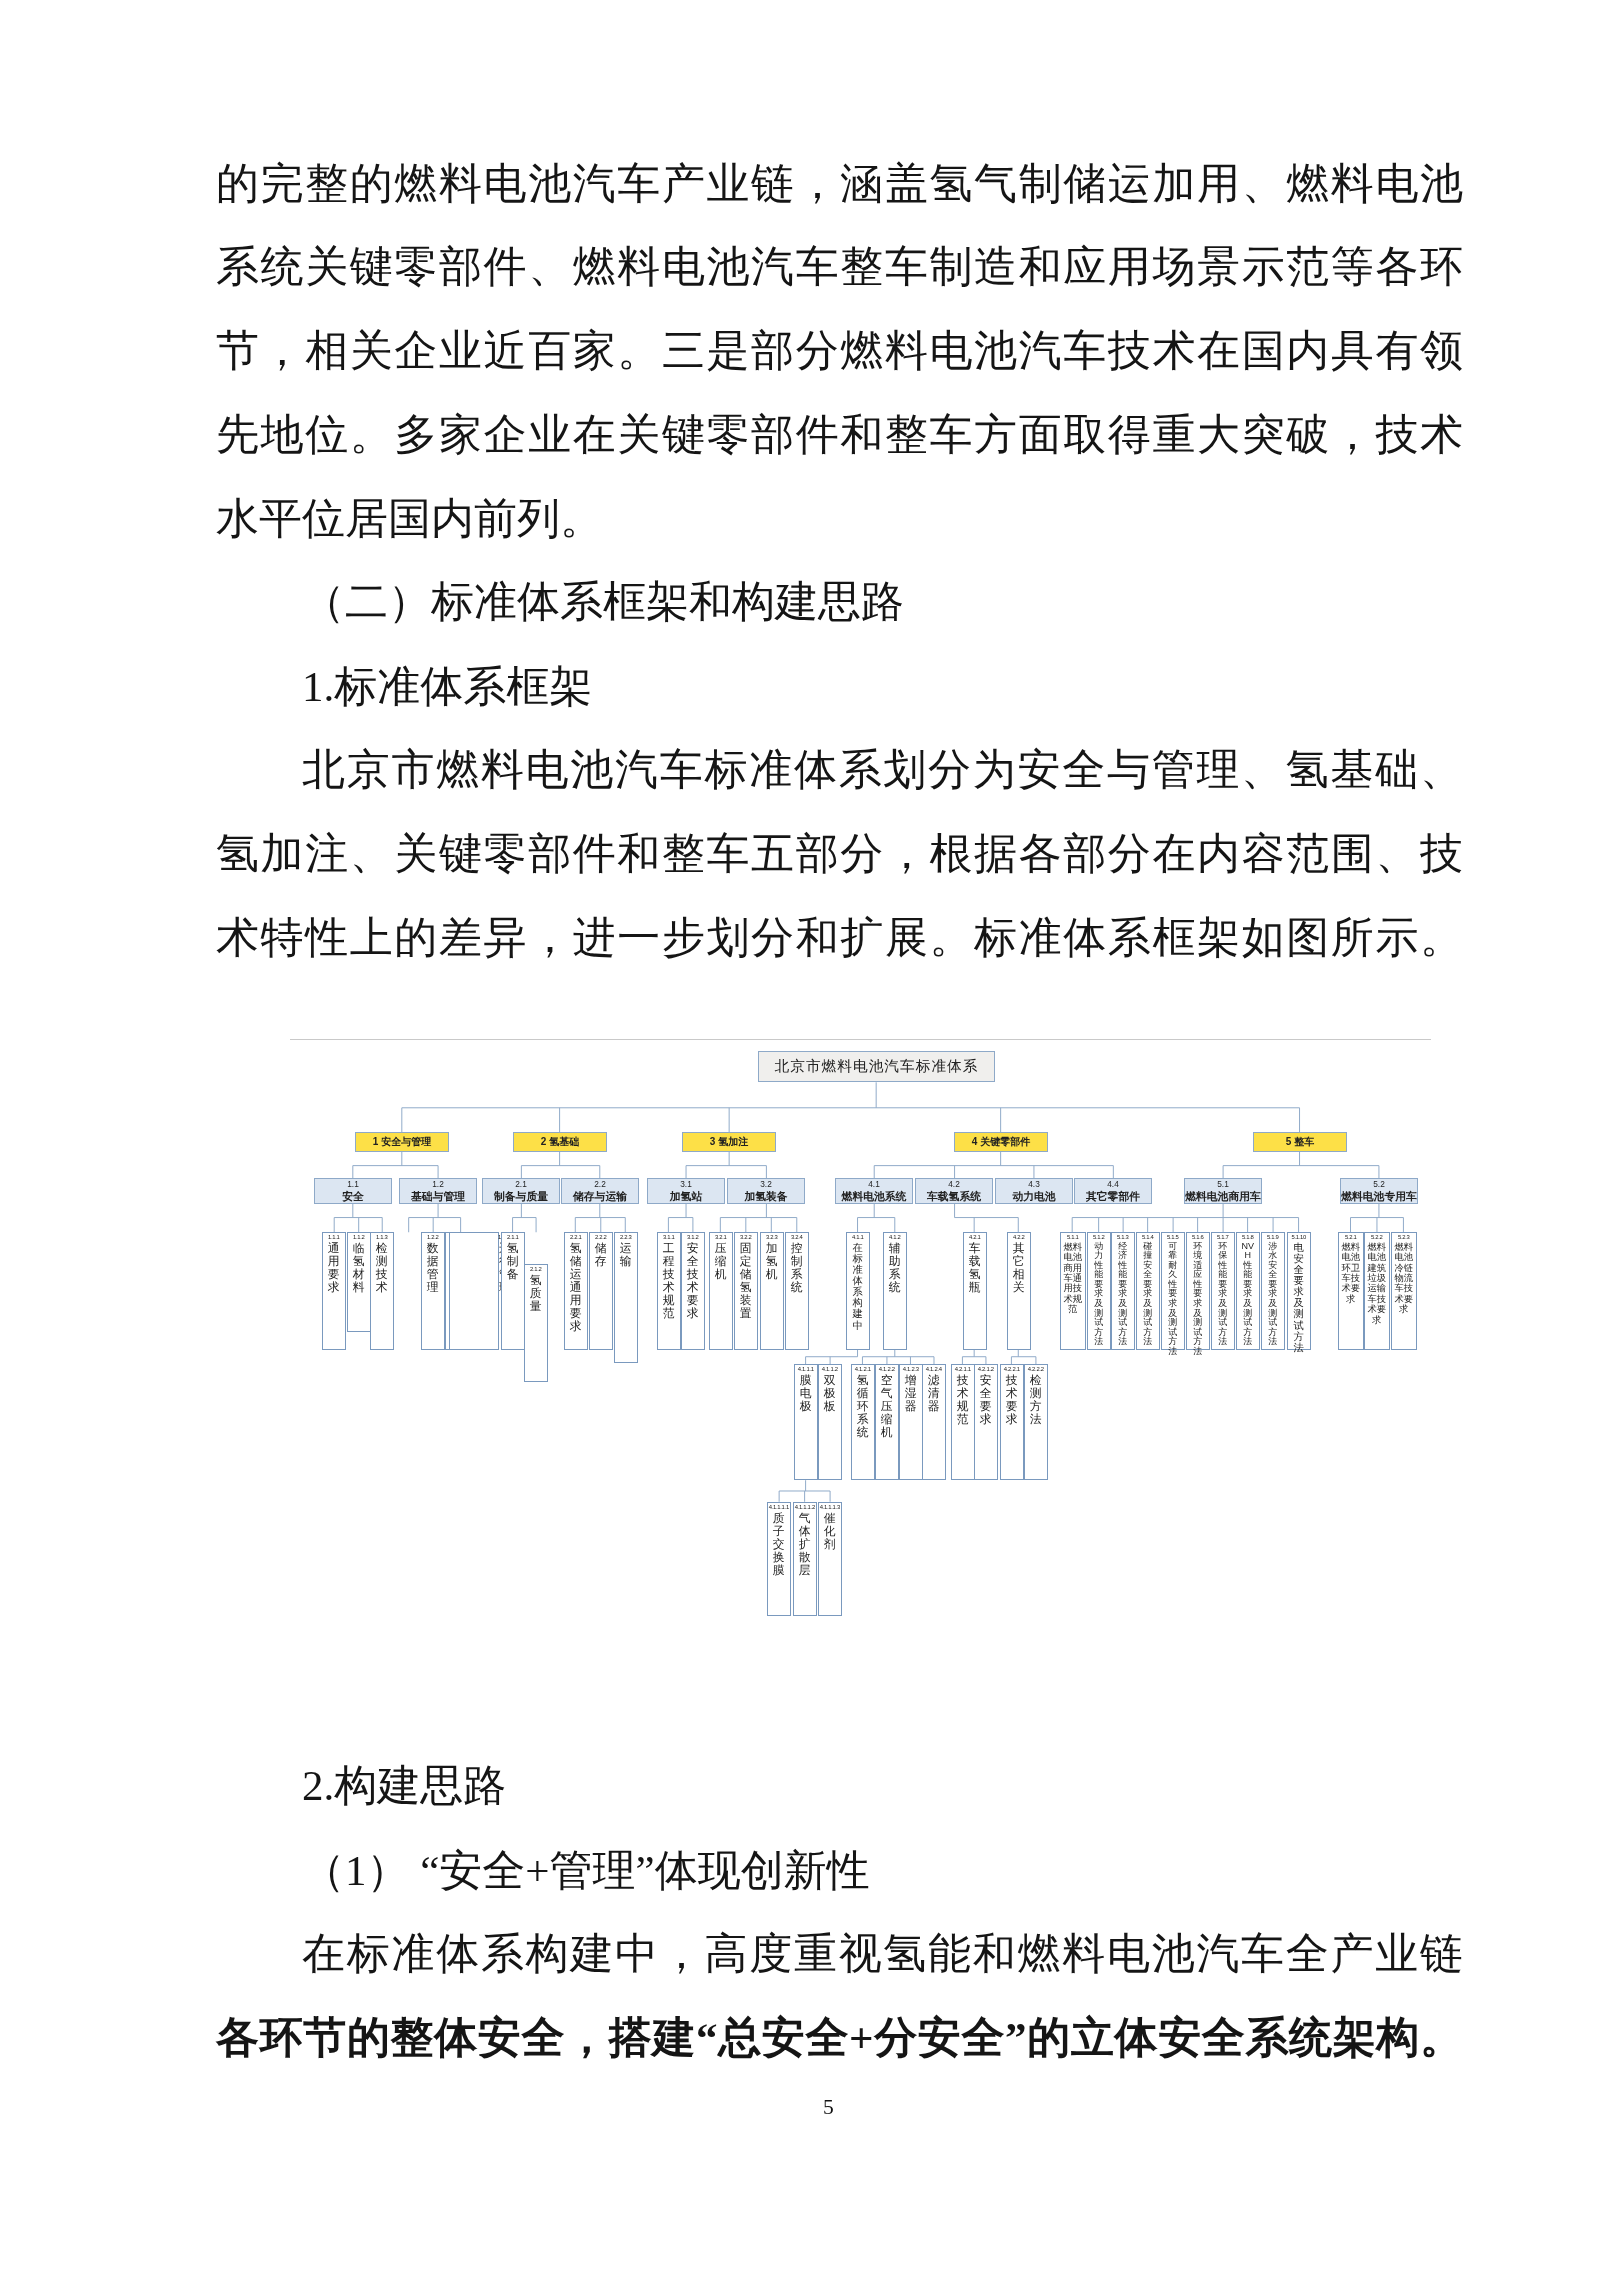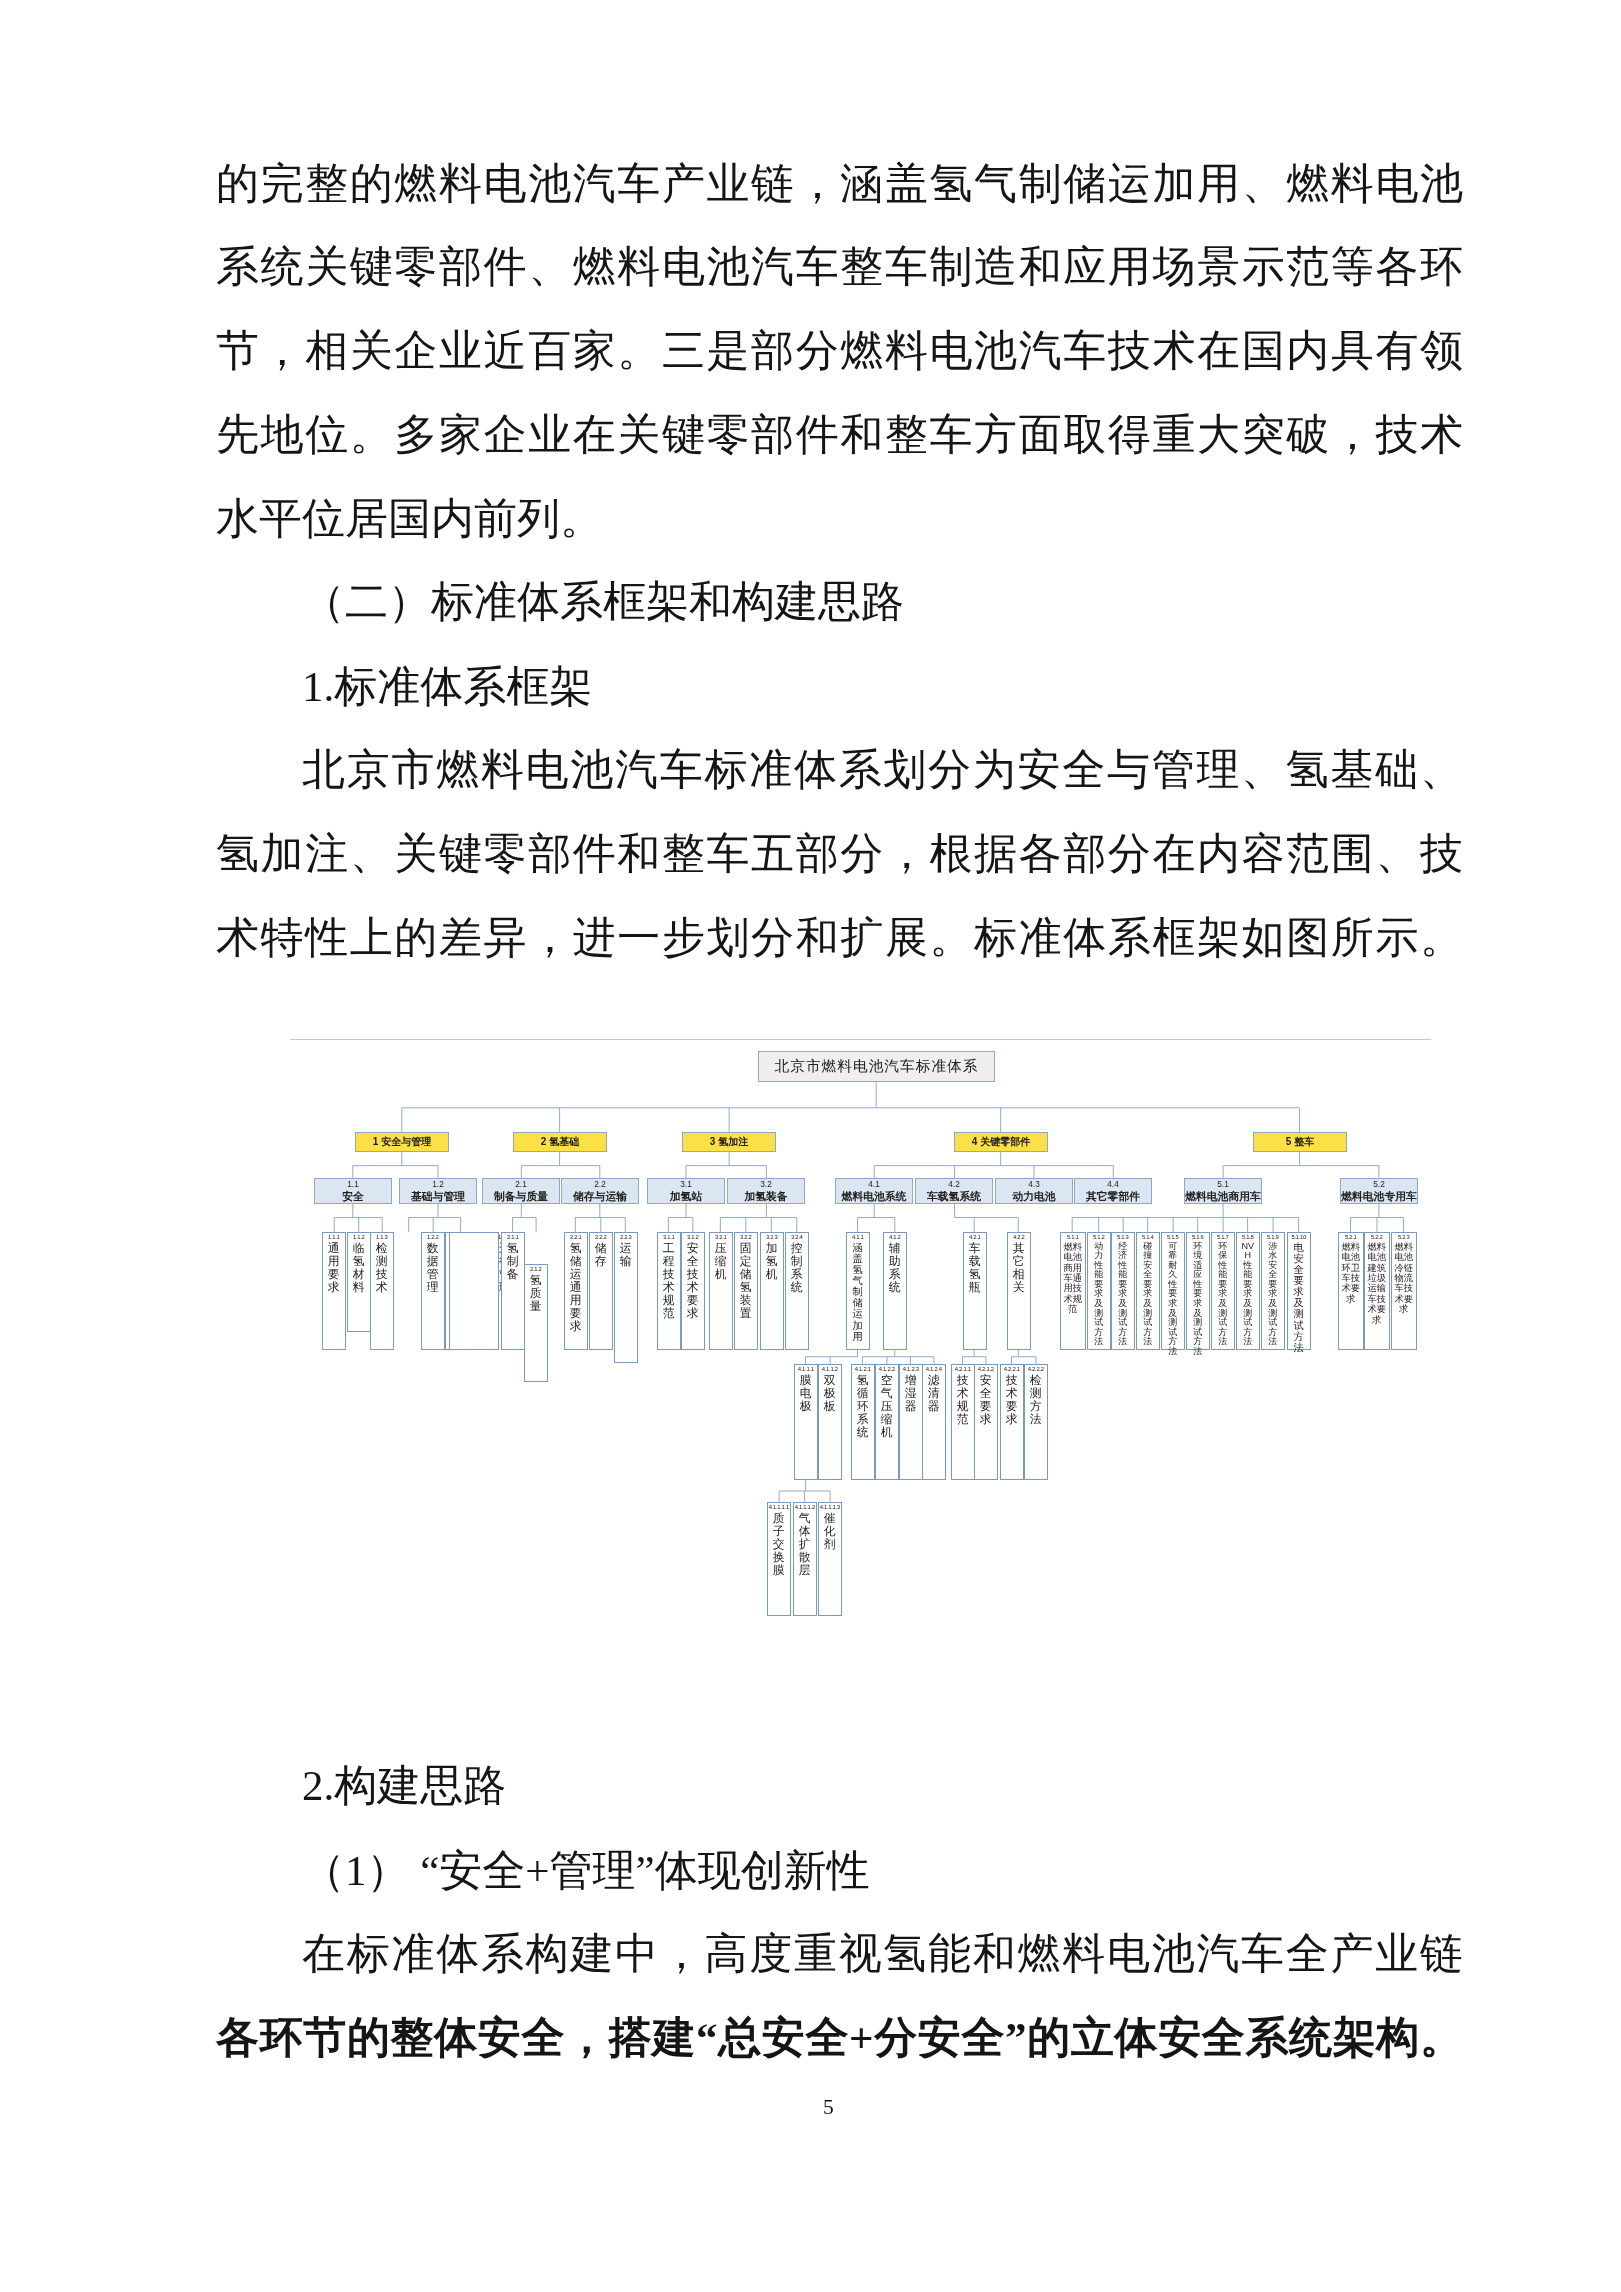--- a/index.html
+++ b/index.html
@@ -169,21 +169,21 @@
       <div class="node b1" style="left: 760px; top: 1232px; width: 23.5px; height: 118px;">
         <div class="vbn">3.2.3</div>
         <div class="vbt">加氢机</div>
       </div>
       <div class="node b1" style="left: 785px; top: 1232px; width: 23.5px; height: 118px;">
         <div class="vbn">3.2.4</div>
         <div class="vbt">控制系统</div>
       </div>
       <div class="node b1" style="left: 846px; top: 1232px; width: 23.5px; height: 118px;">
         <div class="vbn">4.1.1</div>
-        <div class="vbt s2">涵盖氢气制储运加用</div>
+        <div class="vbt s2">在标准体系构建中</div>
       </div>
       <div class="node b1" style="left: 883px; top: 1232px; width: 23.5px; height: 118px;">
         <div class="vbn">4.1.2</div>
         <div class="vbt">辅助系统</div>
       </div>
       <div class="node b1" style="left: 963px; top: 1232px; width: 23.5px; height: 118px;">
         <div class="vbn">4.2.1</div>
         <div class="vbt">车载氢瓶</div>
       </div>
       <div class="node b1" style="left: 1007px; top: 1232px; width: 23.5px; height: 118px;">

